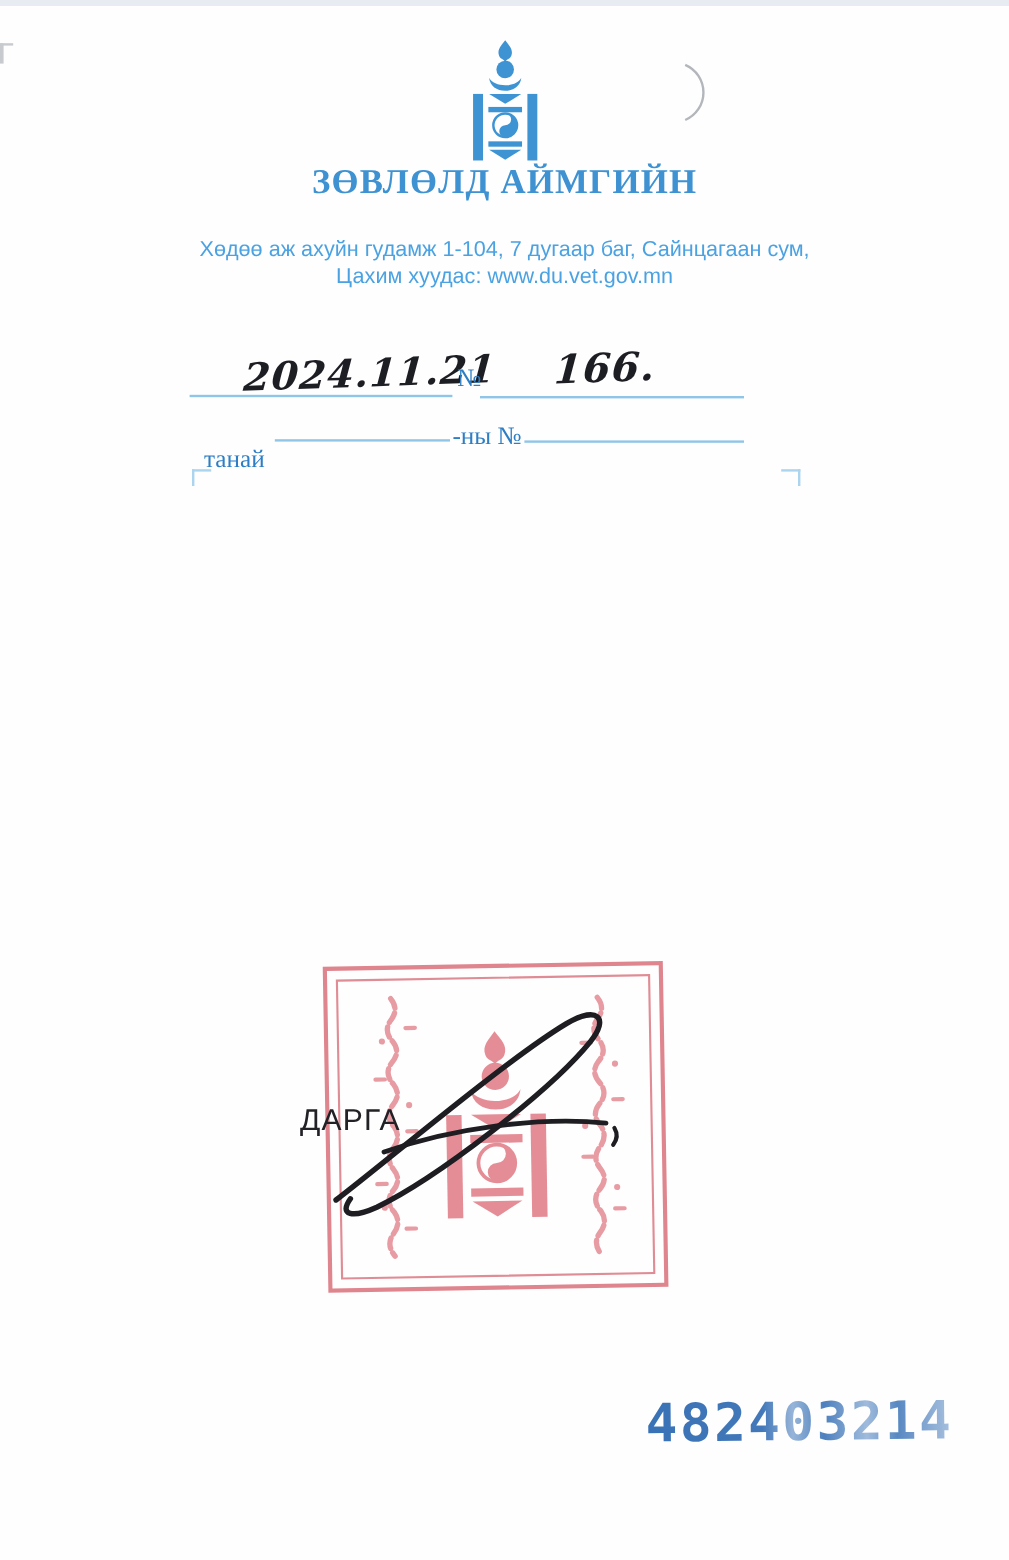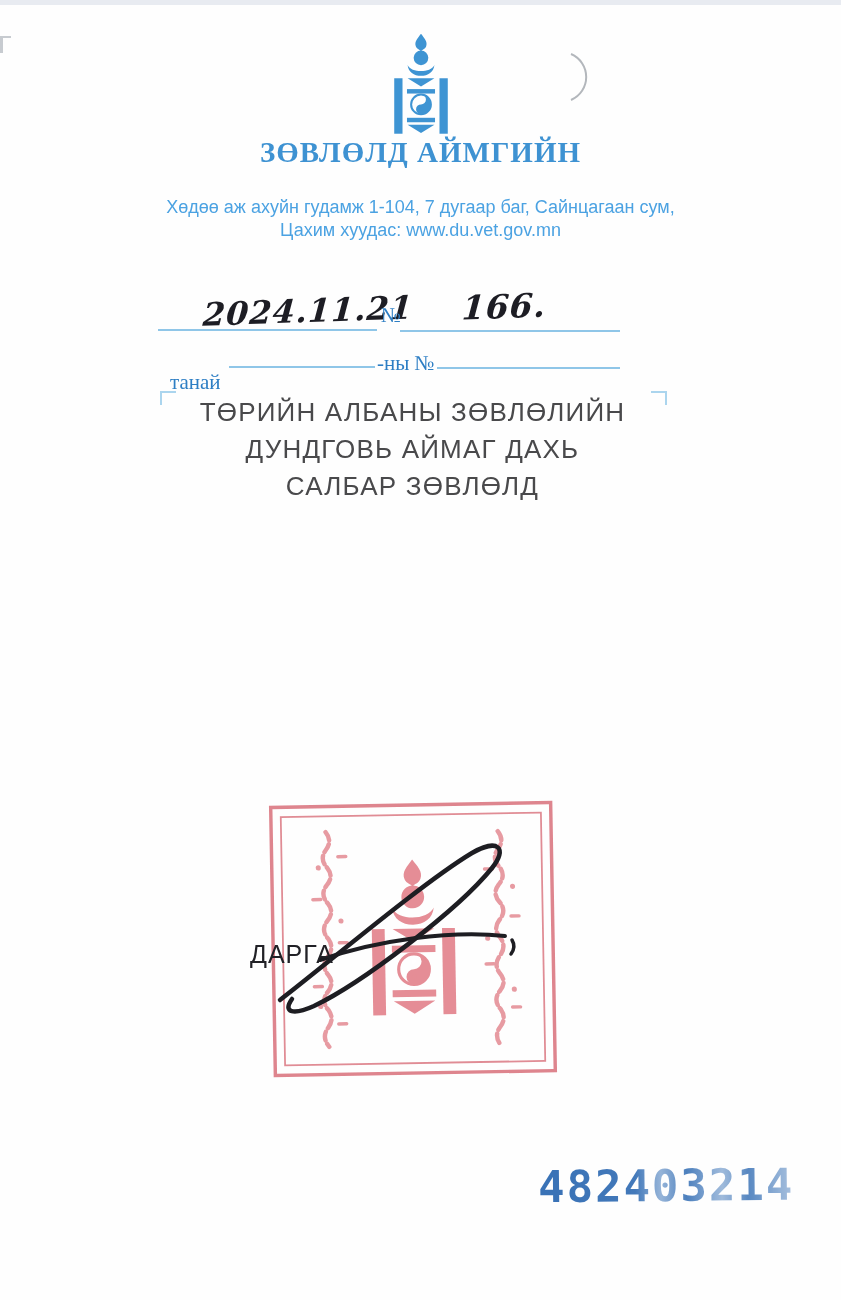--- a/index.html
+++ b/index.html
@@ -37,21 +37,21 @@
   .bracket{width:14px;height:12px;}
   .bracket-l{left:160px;top:391px;border-left:2.5px solid #abd5ee;border-top:2.5px solid #abd5ee;}
   .bracket-r{left:651px;top:391px;border-right:2.5px solid #abd5ee;border-top:2.5px solid #abd5ee;}
   .recipient{left:50px;top:394px;width:725px;text-align:center;
     font-size:26px;line-height:37px;color:#49494b;letter-spacing:1.2px;}
   
   .body-par{left:97px;top:535px;width:660px;font-size:27px;line-height:33.6px;
     color:#333336;text-align:justify;text-indent:86px;word-spacing:2px;}
   
   .sig-text{font-size:25px;color:#212126;letter-spacing:1px;}
-  .sig-title{left:250px;top:920px;margin-top:20px;}
+  .sig-title{left:250px;top:920px;}
   .sig-name{left:495px;top:920px;}
   .stamp{left:270px;top:801px;width:287px;height:277px;transform:rotate(-1deg);opacity:.9;}
   .signature{left:262px;top:828px;width:285px;height:200px;}
   
   .reg-number{left:538px;top:1160px;font-family:"DejaVu Sans Mono",monospace;
     font-weight:700;font-size:44px;letter-spacing:2px;transform:rotate(-0.6deg);
     background:linear-gradient(90deg,
       rgba(46,106,178,.95) 0%,rgba(46,106,178,.9) 38%,rgba(46,106,178,.5) 48%,
       rgba(46,106,178,.85) 58%,rgba(46,106,178,.45) 72%,rgba(46,106,178,.8) 82%,
       rgba(46,106,178,.4) 100%);
@@ -111,25 +111,20 @@
   <div class="abs uline ul-a"></div>
   <div class="abs uline ul-b"></div>
 
   <div class="abs blue-serif ref2-label">танай</div>
   <div class="abs blue-serif ref2-suffix">-ны №</div>
   <div class="abs uline ul-c"></div>
   <div class="abs uline ul-d"></div>
 
   <div class="abs bracket bracket-l"></div>
   <div class="abs bracket bracket-r"></div>
-  <div class="abs recipient">
-    <div>ТӨРИЙН АЛБАНЫ ЗӨВЛӨЛИЙН</div>
-    <div>ДУНДГОВЬ АЙМАГ ДАХЬ</div>
-    <div>САЛБАР ЗӨВЛӨЛД</div>
-  </div>
 
 
   <svg class="abs stamp" viewBox="0 0 290 280">
     <g fill="none" stroke="#d5606c">
       <rect x="3" y="4" width="283" height="271" stroke-width="3.5" opacity=".85"></rect>
       <rect x="13" y="14" width="263" height="251" stroke-width="1.8" opacity=".8"></rect>
     </g>
     <g fill="none" stroke="#dd6c77" stroke-width="4.5" stroke-linecap="round" opacity=".75">
       <path d="M58,30 q7,9 0,18 q-7,9 1,18 q7,9 -1,18 q-7,9 1,18 q7,9 -1,18 q-7,9 1,18 q6,9 -1,18 q-7,9 0,18 q7,9 -1,18 q-7,9 1,18 q6,9 -1,18 q-7,9 1,19" stroke-dasharray="9 4"></path>
       <path d="M70,55 h8 M44,98 h8 M70,142 h8 M44,186 h8 M68,224 h8" stroke-width="3.5"></path>

